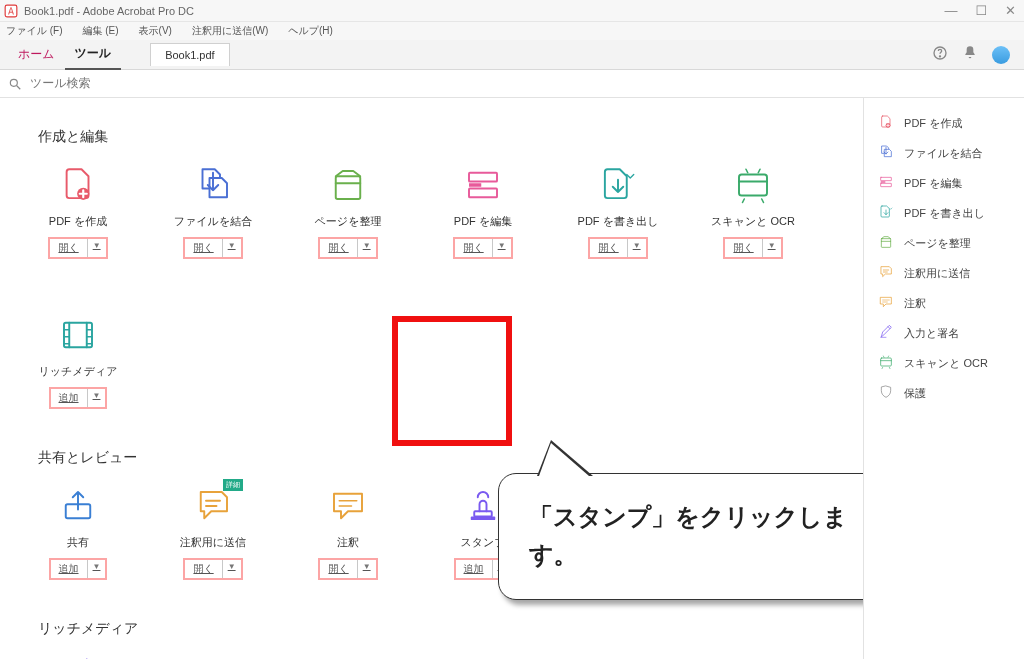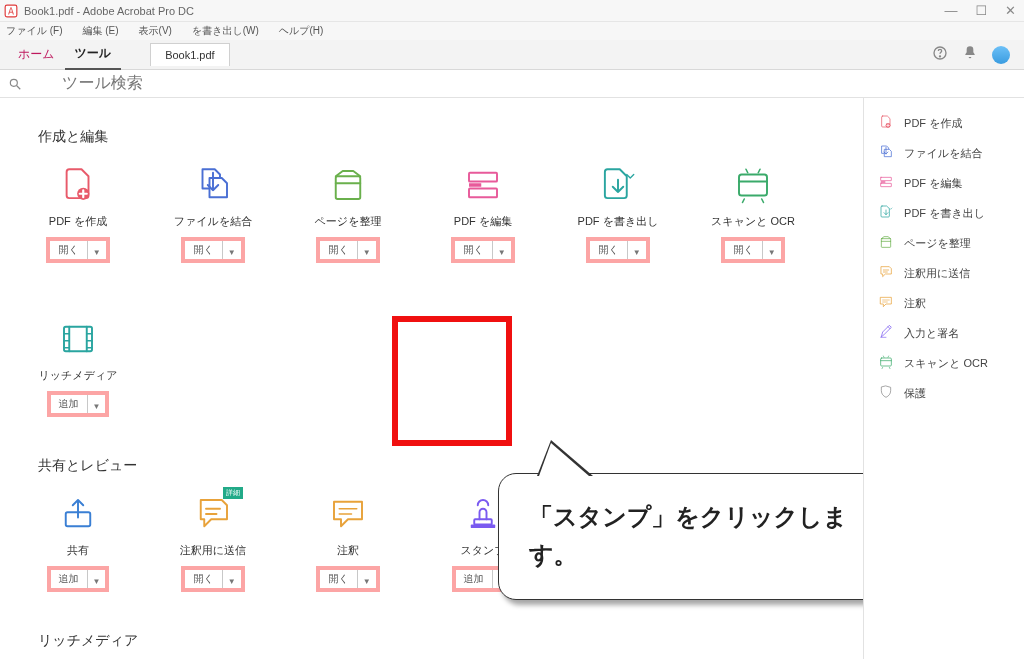--- a/index.html
+++ b/index.html
@@ -57,21 +57,21 @@
   .tabbar-right .user-avatar {
     width: 18px; height: 18px; border-radius: 50%;
     background: linear-gradient(#6cc0f7,#3a9ce0);
   }
   
   .searchbar {
     display: flex; align-items: center;
     height: 28px;
     border-bottom: 1px solid #e2e2e2;
     padding: 0 8px;
-    font-size: 16px; color: #777; gap: 32px;
+    font-size: 12px; color: #777;
   }
   .searchbar .search-icon { width: 14px; height: 14px; margin-right: 8px; stroke: #888;}
   
   .main {
     display: flex;
     height: calc(659px - 22px - 18px - 30px - 28px);
   }
   .tools-area {
     flex: 1 1 auto;
     overflow-y: auto;
@@ -97,24 +97,25 @@
   .tool-row { display: flex; gap: 55px; flex-wrap: wrap; margin-bottom: 40px;}
   .tool {
     width: 80px;
     display: flex; flex-direction: column; align-items: center;
     font-size: 11px; color: #333;
     position: relative;
   }
   .tool-icon { width: 42px; height: 42px; margin-bottom: 8px; display:flex; align-items:center; justify-content:center;}
   .tool-label { margin-bottom: 8px; text-align: center; white-space: nowrap;}
   .tool-btn {
-    display: inline-flex; align-items: flex-end;
-    border: 4px solid #fca5a5;
+    display: inline-flex; align-items: flex-start;
+    border: 2px solid #fca5a5;
     font-size: 10px; color: #555;
     background: #fff;
+    text-decoration: underline;
   }
   .tool-btn .btn-main { padding: 2px 8px; border-right: 1px solid #c8c8c8;}
   .tool-btn .btn-arrow { padding: 2px 5px; font-size: 8px; color: #777;}
   .badge {
     position: absolute;
     top: -6px; right: 10px;
     background: #2a8; color: #fff;
     font-size: 7px; padding: 1px 3px;
   }
   
@@ -168,21 +169,21 @@
     <span>―</span>
     <span>☐</span>
     <span>✕</span>
   </div>
 </div>
 
 <div class="menubar">
   <span>ファイル (F)</span>
   <span>編集 (E)</span>
   <span>表示(V)</span>
-  <span>を書き出し(W)</span>
+  <span>注釈用に送信(W)</span>
   <span>ヘルプ(H)</span>
 </div>
 
 <div class="tabbar">
   <div class="apptab">ホーム</div>
   <div class="apptab active">ツール</div>
   <div class="doctab">Book1.pdf</div>
   <div class="tabbar-right">
     <span class="icon">
       <svg width="16" height="16" viewBox="0 0 24 24" fill="none" stroke="#888" stroke-width="2">

